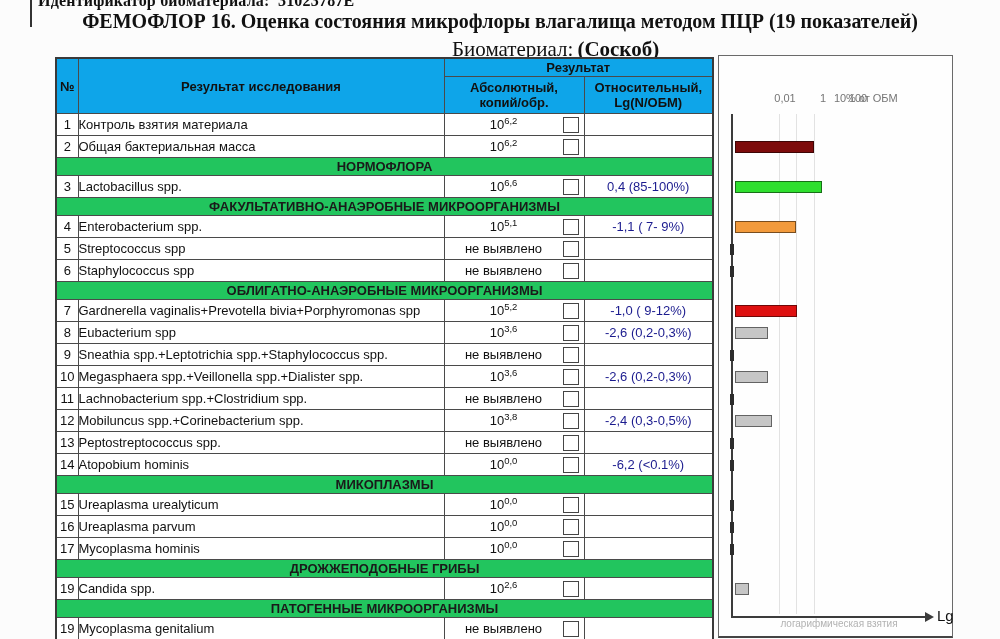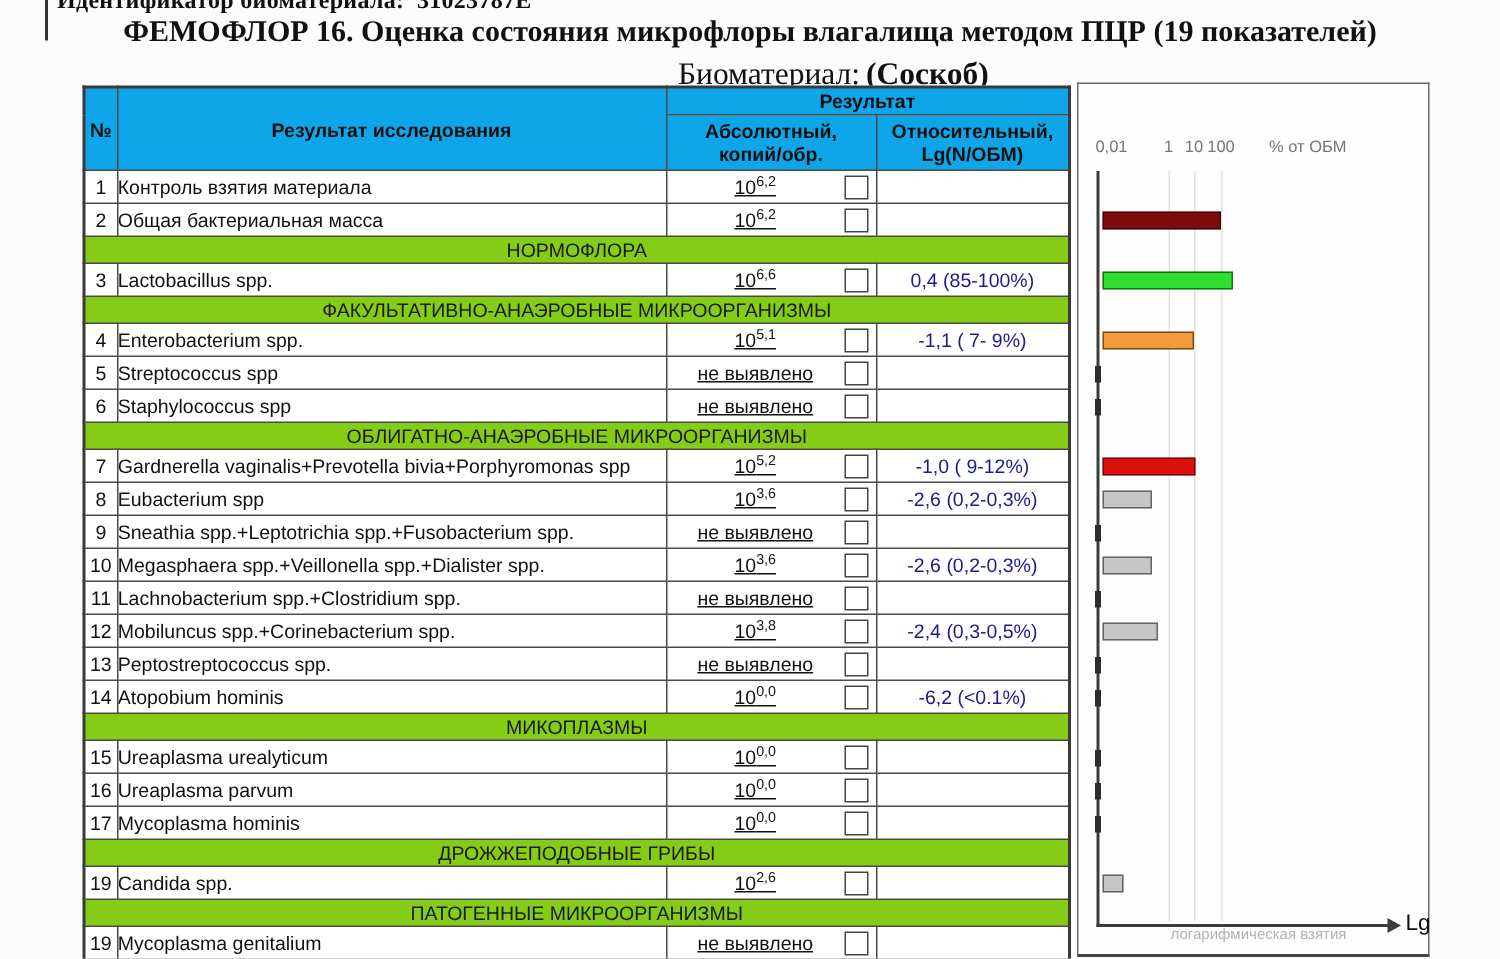--- a/index.html
+++ b/index.html
@@ -18,34 +18,34 @@
   
   table.results{position:absolute;left:55px;top:57px;border-collapse:collapse;table-layout:fixed;
                 width:657px;background:#fff;}
   table.results th,table.results td{border:1px solid #4a4a4a;padding:0;font-size:13px;}
   table.results{border:2px solid #3a3a3a;}
   thead th{background:#0ea5e9;font-weight:bold;}
   th.h-result{height:17px;font-size:13px;}
   th.h-sub{height:36px;font-weight:bold;font-size:12.5px;line-height:15px;}
   th.h-sub span{display:block;}
   col.c-num{width:22px;}col.c-name{width:366px;}col.c-abs{width:140px;}col.c-rel{width:129px;}
-  td.section-cell{background:#84cc16;text-align:center;font-size:12px;height:17px;color:#1a1a1a;}
+  td.section-cell{background:#22c55e;text-align:center;font-size:12px;height:17px;color:#1a1a1a;font-weight:bold;}
   tbody td{height:21px;}
   td.num-cell{text-align:center;font-size:12.5px;}
   td.name-cell{padding-left:5px;white-space:nowrap;overflow:hidden;}
   td.abs-cell .wrap{display:flex;align-items:center;height:21px;}
-  td.abs-cell .val{flex:1;text-align:center;white-space:nowrap;text-decoration:underline;}
+  td.abs-cell .val{flex:1;text-align:center;white-space:nowrap;}
   td.abs-cell sup{font-size:9.5px;vertical-align:super;line-height:0;}
   .checkbox{width:14px;height:14px;border:1.5px solid #454545;background:#fff;margin-right:5px;flex:0 0 auto;}
   td.rel-cell{text-align:center;color:#1b1b8e;white-space:nowrap;}
   
   .chart-frame{position:absolute;left:718px;top:55px;width:233px;height:580px;
                border:1px solid #6a6a6a;border-bottom:2px solid #444;background:#fefefe;}
   .chart-frame *{position:absolute;}
-  .scale-label{top:36px;font-size:11px;color:#757575;transform:translateX(-50%);}
+  .scale-label{top:36px;font-size:11px;color:#757575;transform:translateX(-50%);margin-left:44px;}
   .unit-caption{top:36px;left:127px;font-size:11px;color:#757575;white-space:nowrap;}
   .gridline{top:58px;height:500px;width:1px;background:#e2e2e2;}
   .axis-v{left:12px;top:58px;width:2px;height:504px;background:#3c3c3c;}
   .axis-h{left:12px;top:560px;width:196px;height:2px;background:#3c3c3c;}
   .axis-arrow{left:206px;top:556px;width:0;height:0;border-left:9px solid #3c3c3c;
               border-top:5px solid transparent;border-bottom:5px solid transparent;}
   .lg-label{left:218px;top:551px;font-size:15px;color:#111;}
   .log-caption{left:50px;top:562px;width:140px;text-align:center;font-size:10px;color:#b2b2b2;white-space:nowrap;}
   .chart-bar{left:16px;height:12px;border:1px solid rgba(0,0,0,.5);box-sizing:border-box;}
   .chart-tick{left:11px;width:4px;height:11px;background:#2c2c2c;}
@@ -175,21 +175,21 @@
         <td class="abs-cell">
           <div class="wrap">
             <span class="val">10<sup>3,6</sup></span>
             <span class="checkbox"></span>
           </div>
         </td>
         <td class="rel-cell">-2,6 (0,2-0,3%)</td>
       </tr>
       <tr>
         <td class="num-cell">9</td>
-        <td class="name-cell">Sneathia spp.+Leptotrichia spp.+Fusobacterium spp.</td>
+        <td class="name-cell">Sneathia spp.+Leptotrichia spp.+Staphylococcus spp.</td>
         <td class="abs-cell">
           <div class="wrap">
             <span class="val">не выявлено</span>
             <span class="checkbox"></span>
           </div>
         </td>
         <td class="rel-cell"></td>
       </tr>
       <tr>
         <td class="num-cell">10</td>

